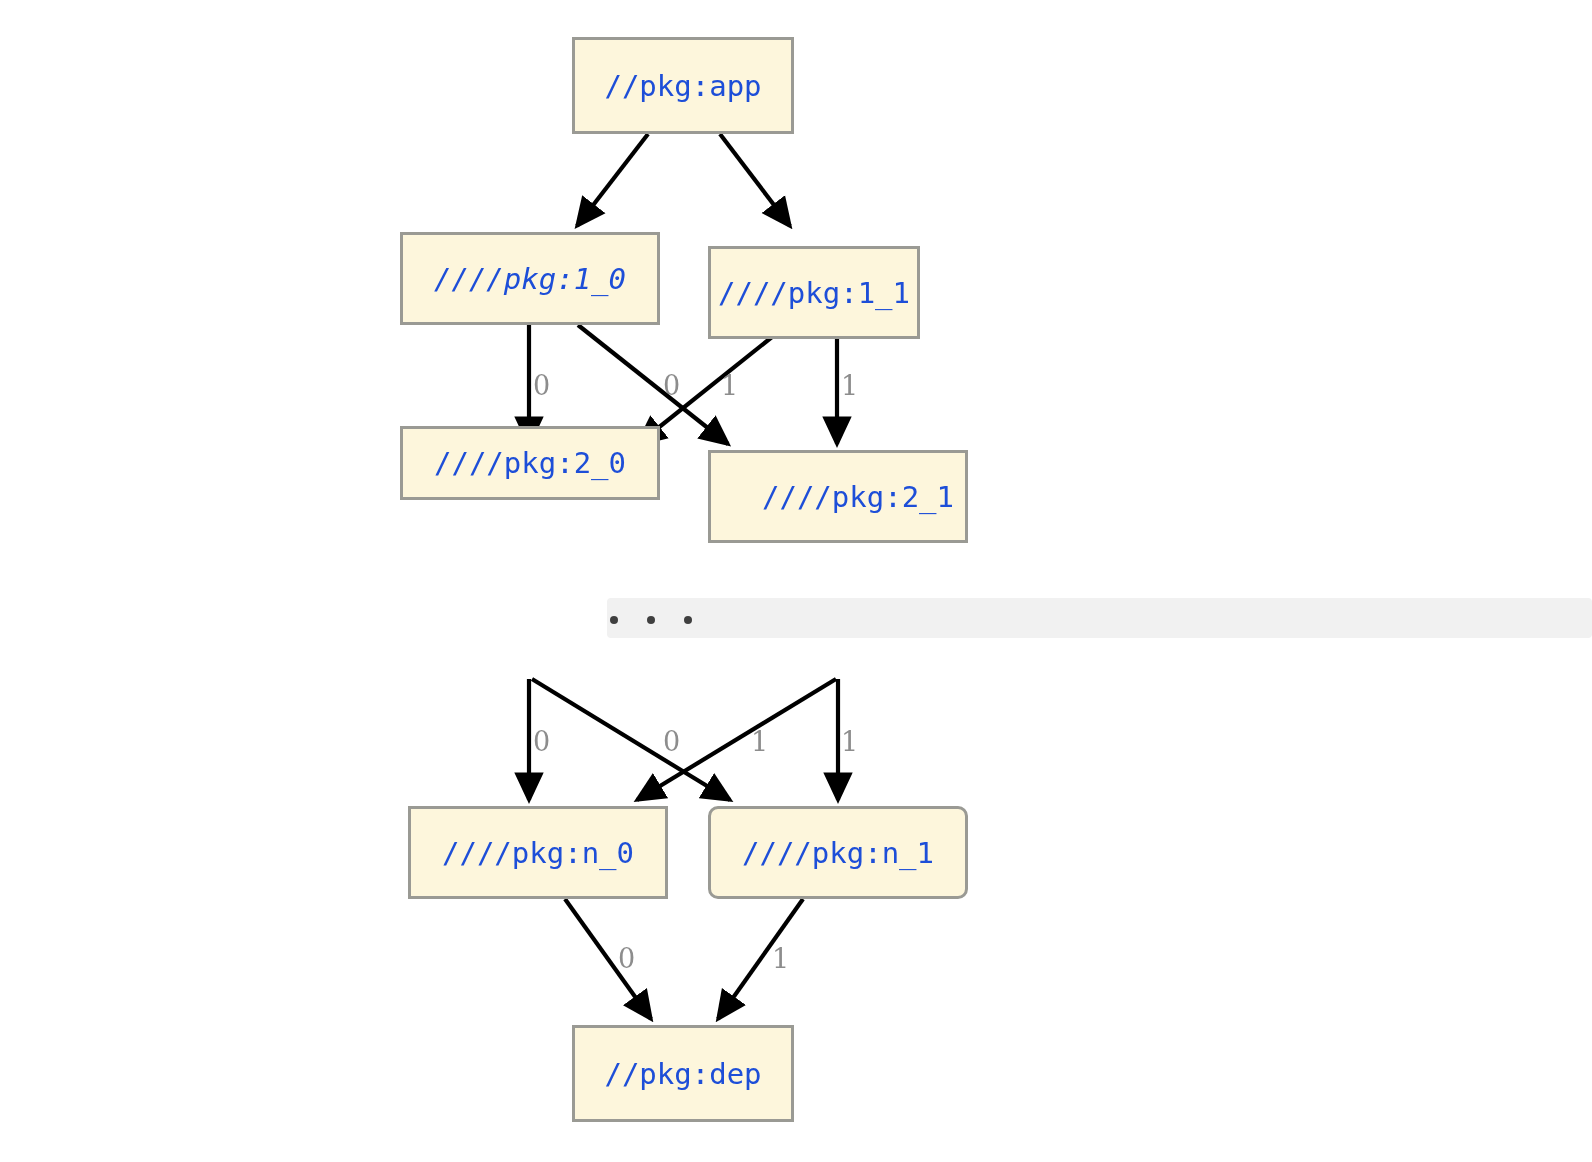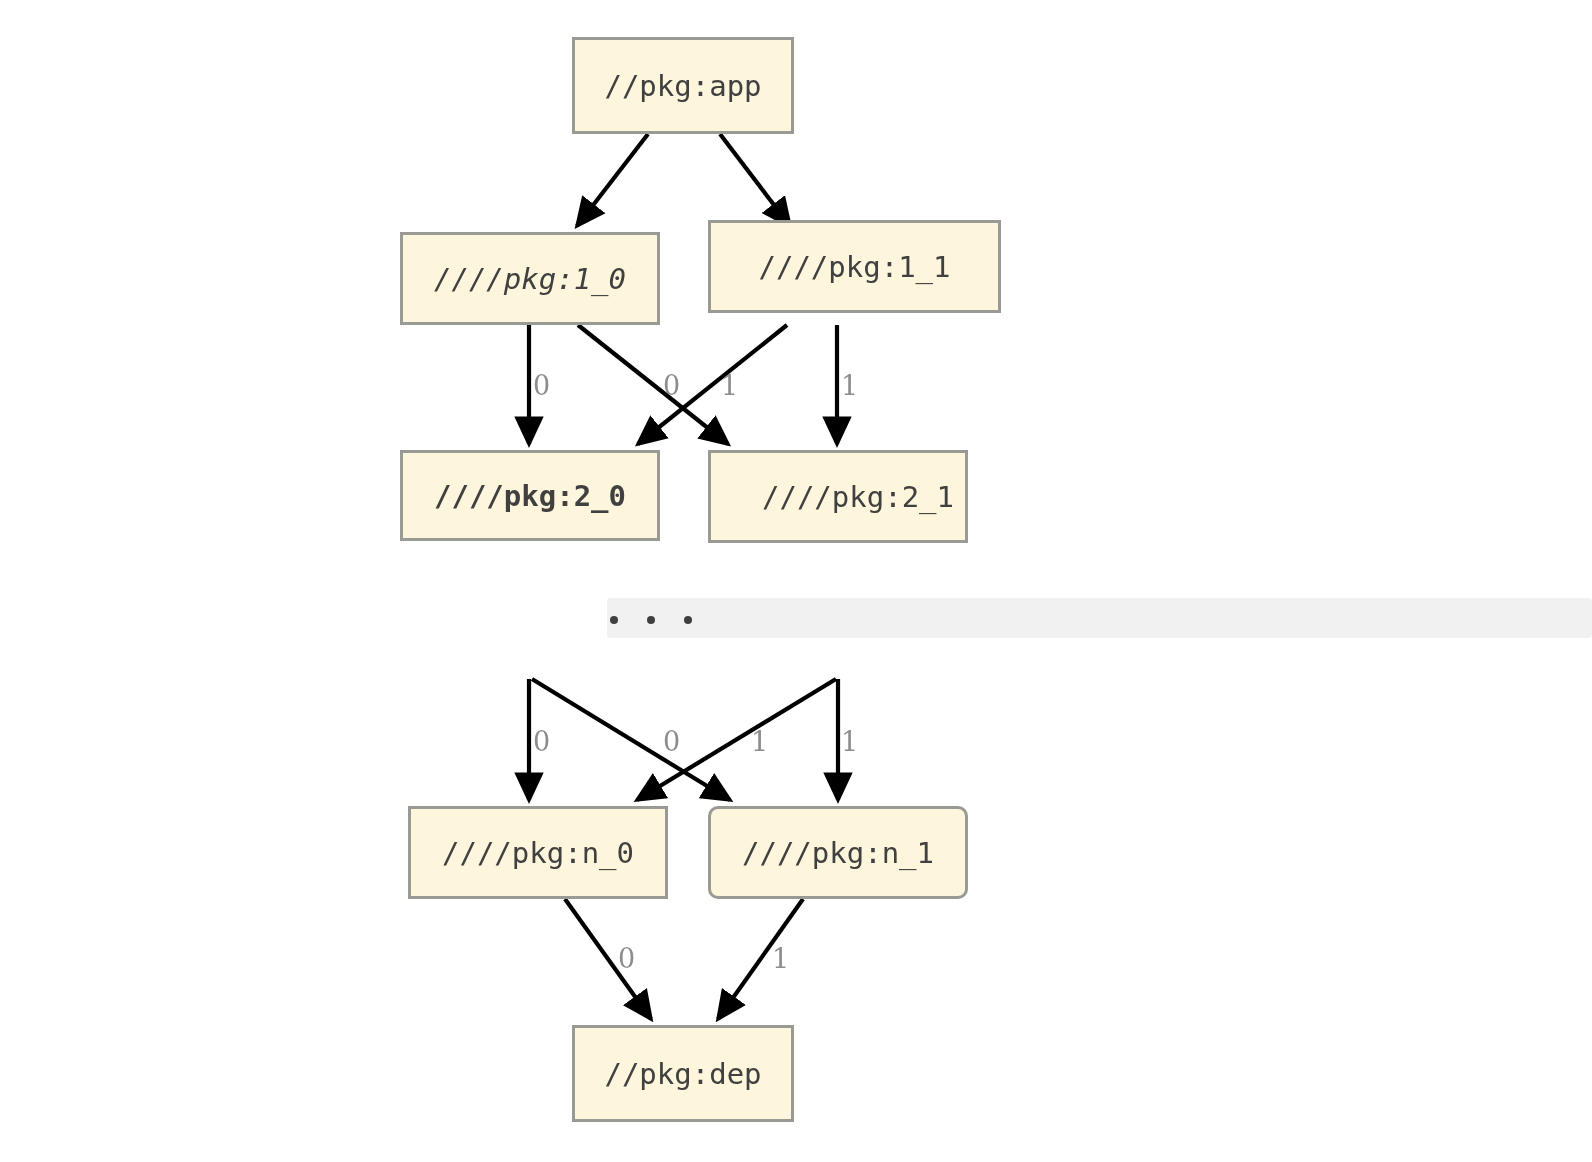--- a/index.html
+++ b/index.html
@@ -31,21 +31,21 @@
     background: #fdf6dc;
     border: 3px solid #9a9a94;
     display: flex;
     align-items: center;
     justify-content: center;
     z-index: 3;
   }
   .node-label {
     font-family: "DejaVu Sans Mono", "Liberation Mono", monospace;
     font-size: 29px;
-    color: #404040;
+    color: #1d4ed8;
     white-space: nowrap;
     letter-spacing: 0px;
   }
   .edge-label {
     position: absolute;
     font-family: "DejaVu Serif", "Liberation Serif", serif;
     font-size: 27px;
     color: #8d8d8d;
     z-index: 4;
     white-space: nowrap;
@@ -111,25 +111,25 @@
   </svg>
 
   <div class="node-box" style="left:572px; top:37px; width:222px; height:97px;">
     <span class="node-label">//pkg:app</span>
   </div>
 
   <div class="node-box" style="left:400px; top:232px; width:260px; height:93px;font-style:italic;">
     <span class="node-label">////pkg:1_0</span>
   </div>
 
-  <div class="node-box" style="left:708px; top:220px; width:293px; height:93px;">
+  <div class="node-box" style="left:708px; top:246px; width:212px; height:93px;">
     <span class="node-label">////pkg:1_1</span>
   </div>
 
-  <div class="node-box" style="left:400px; top:450px; width:260px; height:91px;font-weight:bold;">
+  <div class="node-box" style="left:400px; top:426px; width:260px; height:74px;">
     <span class="node-label">////pkg:2_0</span>
   </div>
 
   <div class="node-box" style="left:708px; top:450px; width:260px; height:93px;padding-left:40px;">
     <span class="node-label">////pkg:2_1</span>
   </div>
 
   <div class="node-box" style="left:408px; top:806px; width:260px; height:93px;">
     <span class="node-label">////pkg:n_0</span>
   </div>

